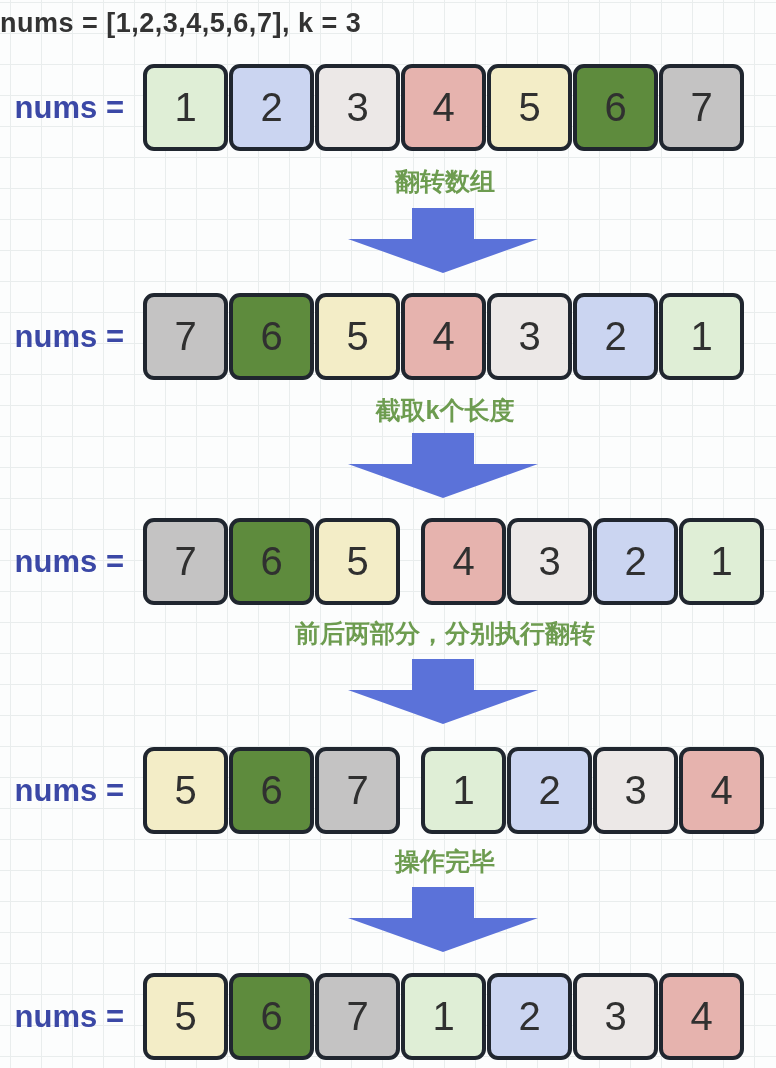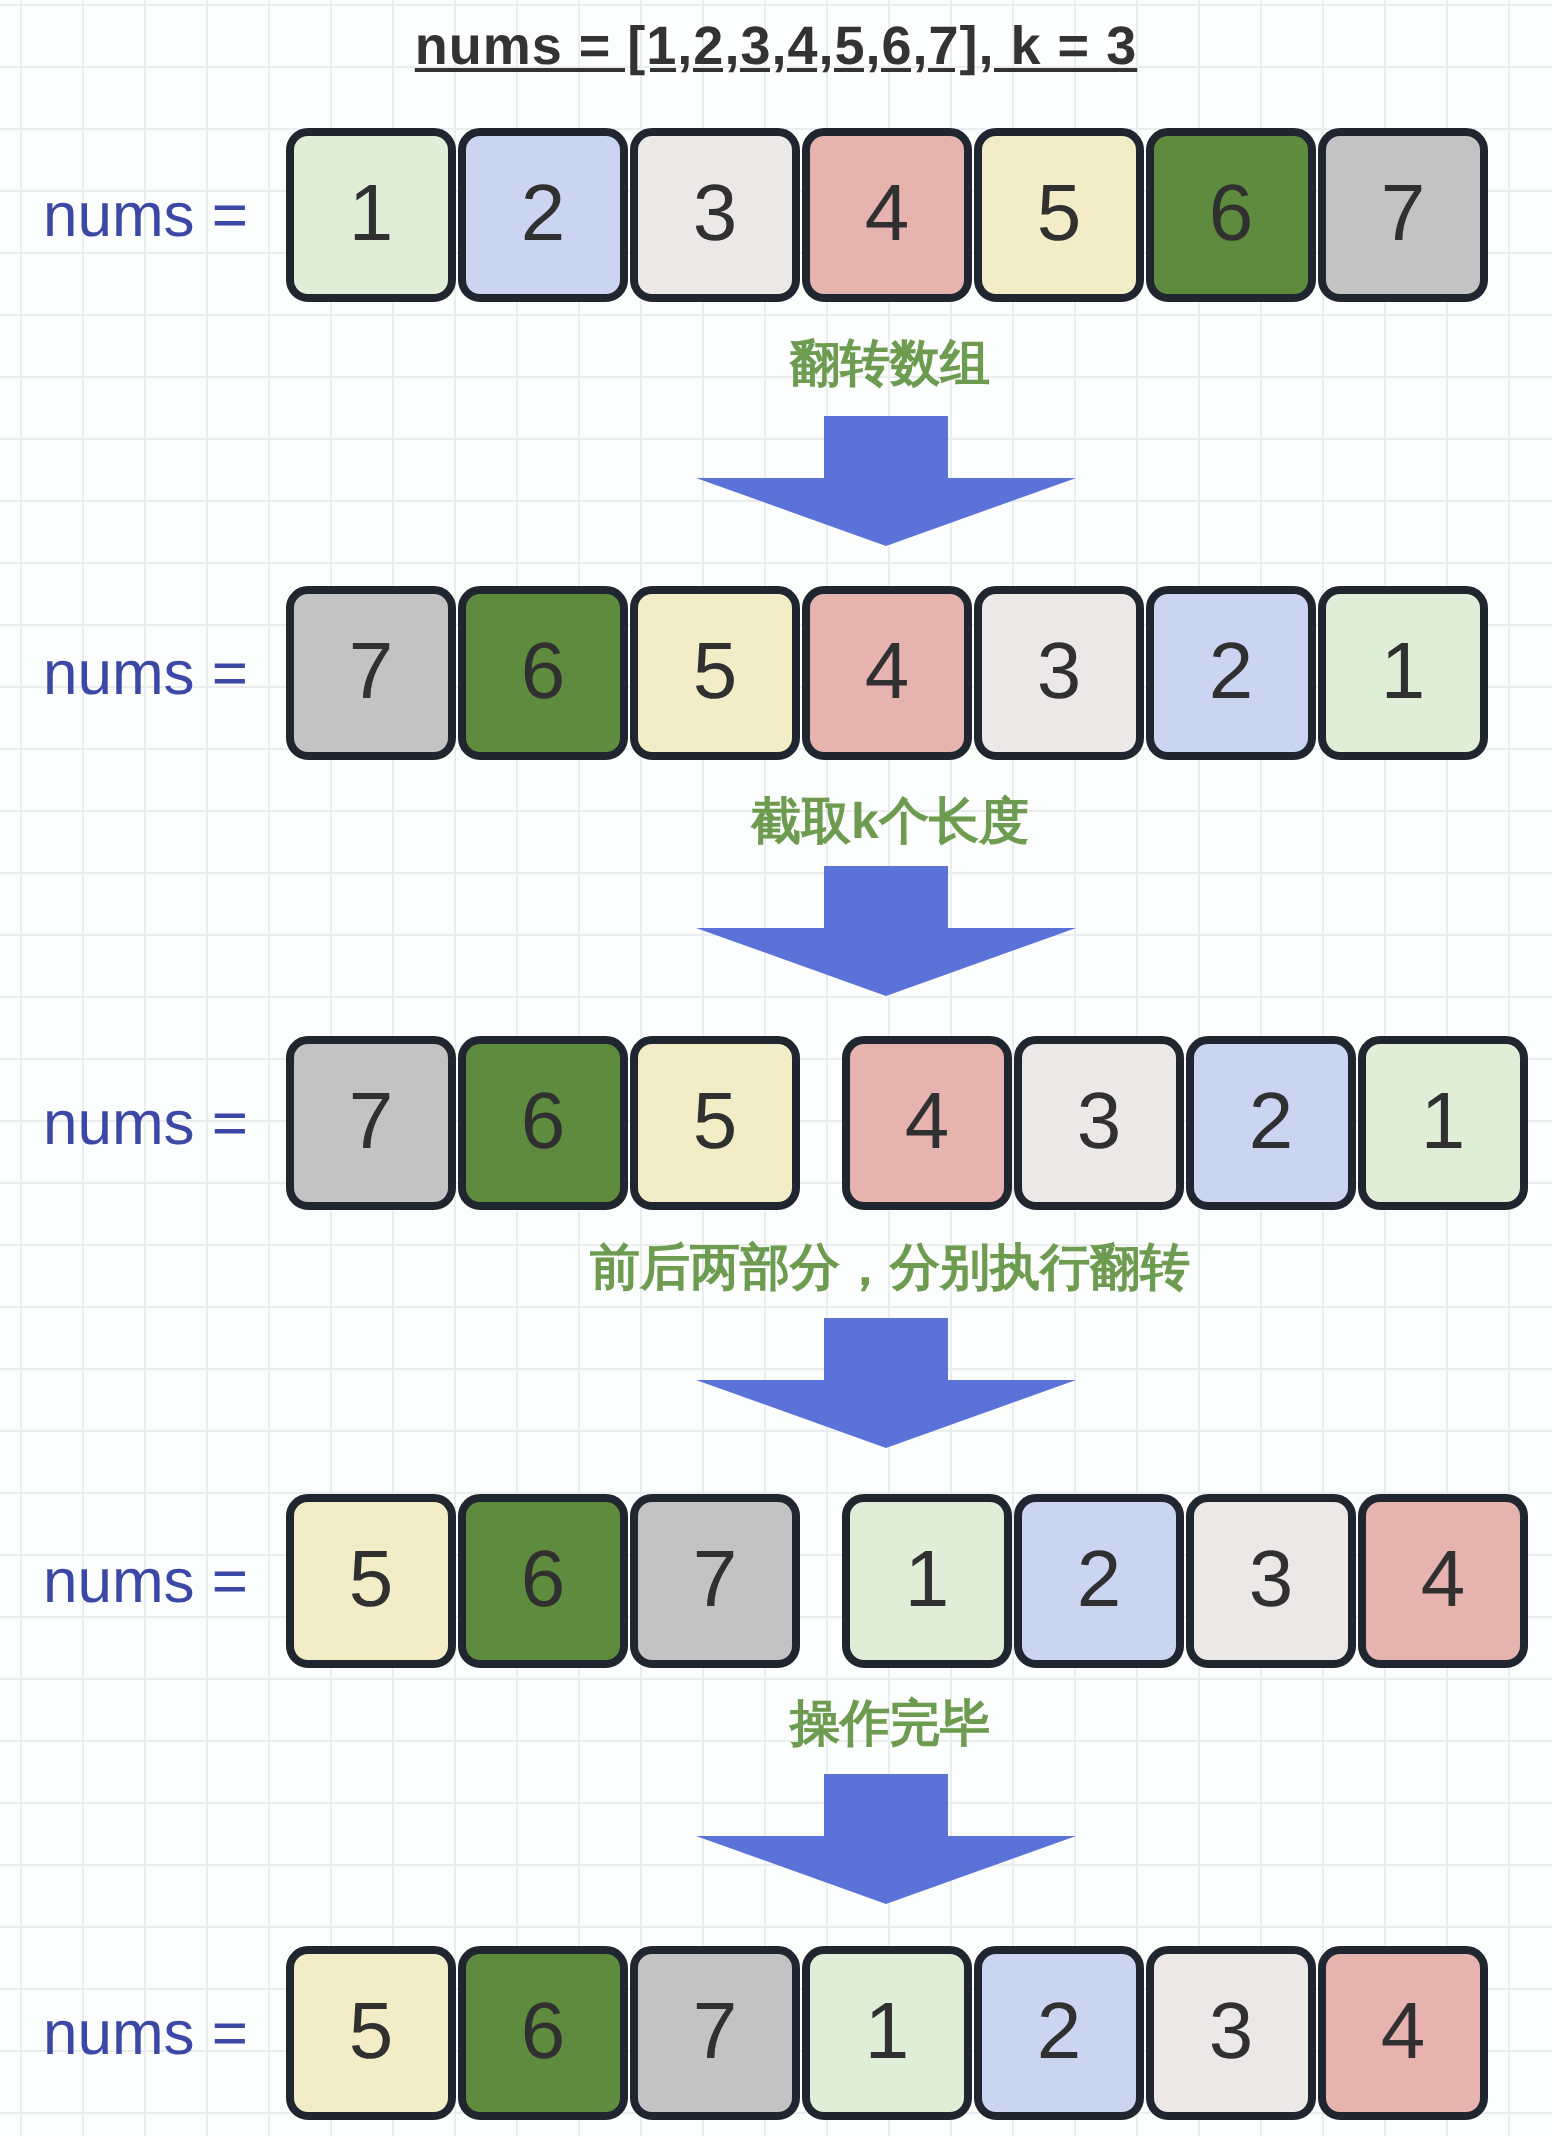--- a/index.html
+++ b/index.html
@@ -17,42 +17,41 @@
       linear-gradient(to right, #e9eded 1px, transparent 1px),
       linear-gradient(to bottom, #e9eded 1px, transparent 1px);
     background-size: 31px 31px;
     background-position: 10px 2px;
   }
   .title {
     position: absolute;
     top: 8px;
     left: 0;
     width: 100%;
-    text-align: center;
+    text-align: left;
     font-size: 27px;
     font-weight: bold;
     color: #333333;
     letter-spacing: 0.5px;
-    text-decoration: underline;
   }
   .row {
     position: absolute;
     left: 0;
     width: 100%;
     height: 87px;
   }
   .row-label {
     position: absolute;
     left: 0;
     top: 50%;
     transform: translateY(-50%);
     width: 124px;
     text-align: right;
     font-size: 31px;
-    font-weight: normal;
+    font-weight: bold;
     color: #3b48a6;
     white-space: nowrap;
   }
   .cells {
     position: absolute;
     left: 143px;
     top: 0;
     display: flex;
     gap: 21px;
   }

